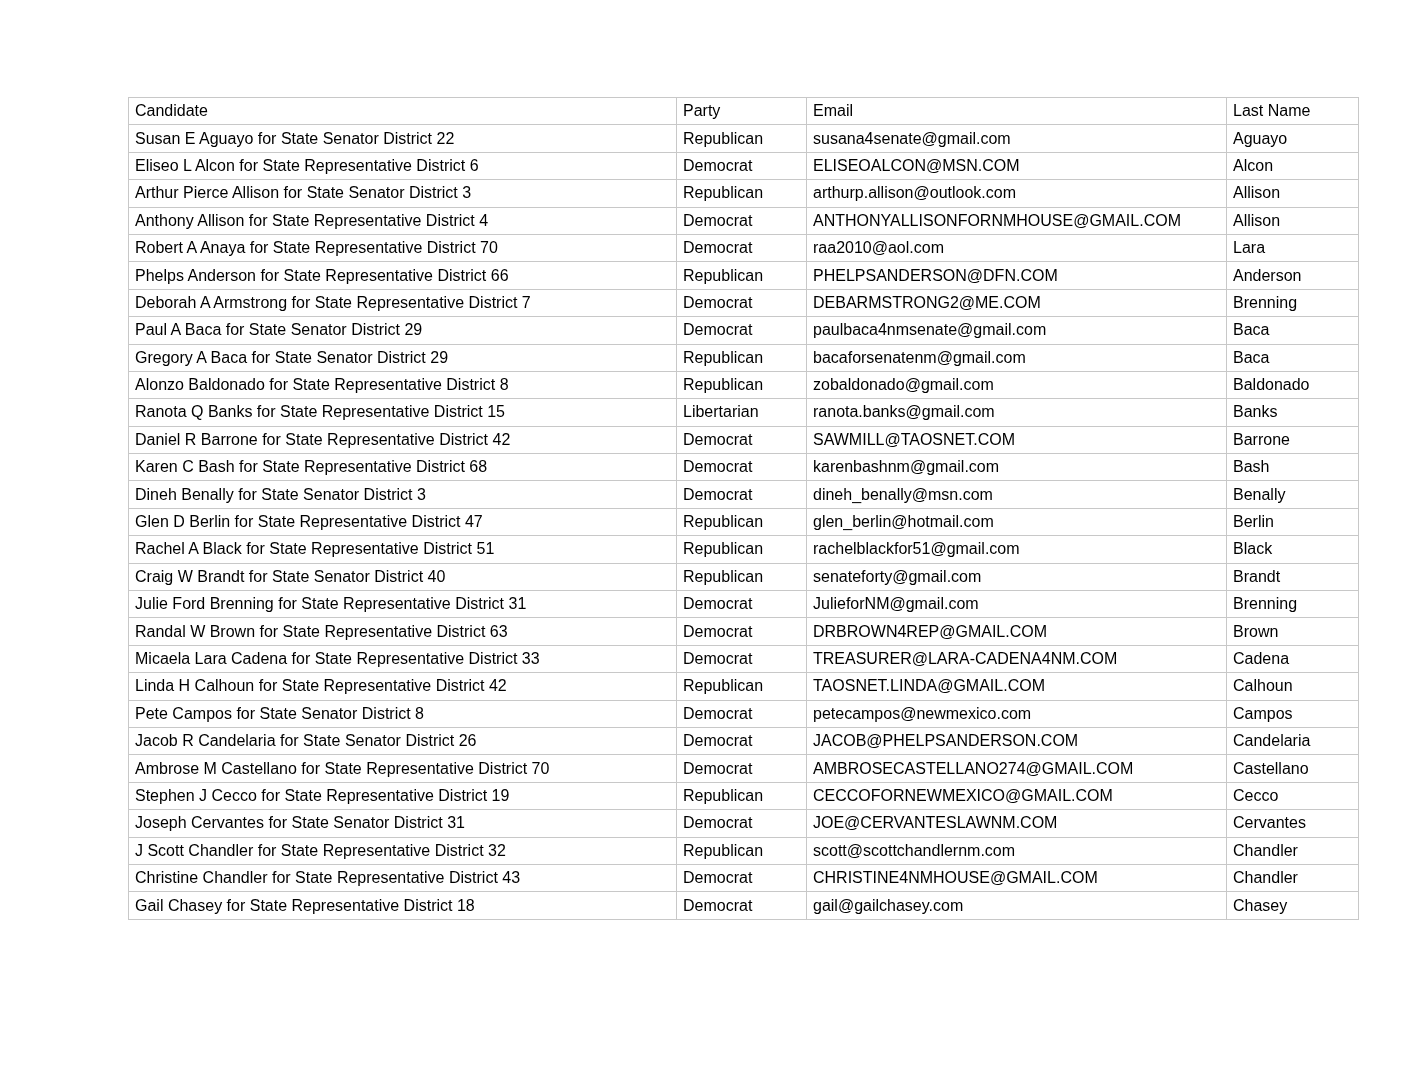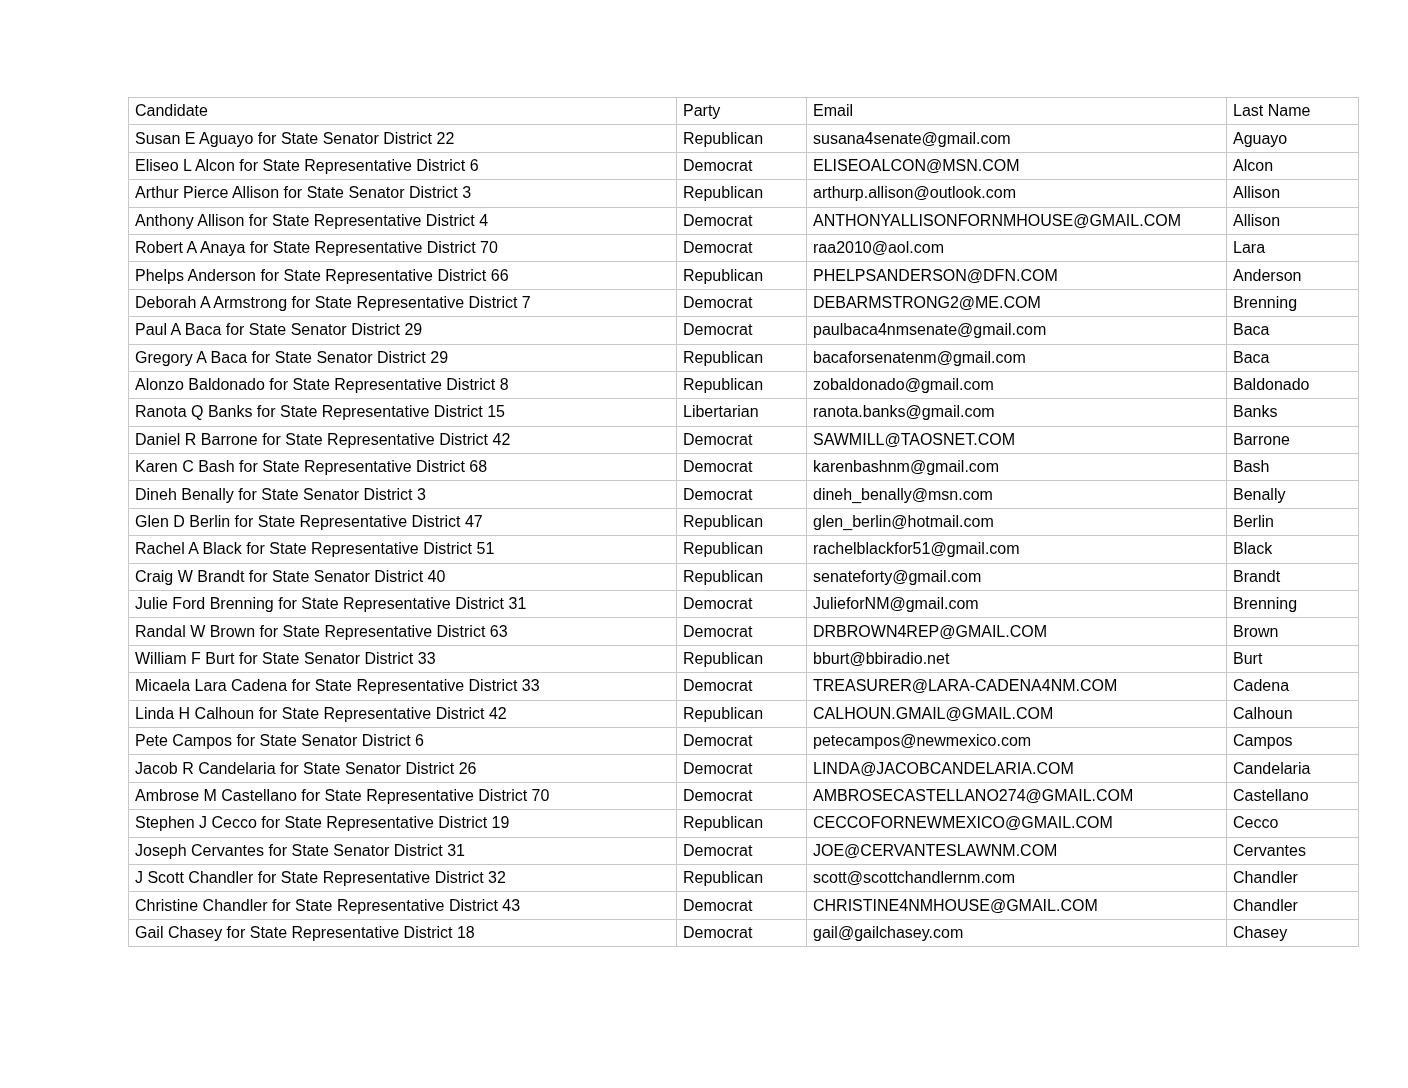--- a/index.html
+++ b/index.html
@@ -164,47 +164,41 @@
           <td>JulieforNM@gmail.com</td>
           <td>Brenning</td>
         </tr>
         <tr>
           <td>Randal W Brown for State Representative District 63</td>
           <td>Democrat</td>
           <td>DRBROWN4REP@GMAIL.COM</td>
           <td>Brown</td>
         </tr>
         <tr>
-          <td>William F Burt for State Senator District 33</td>
-          <td>Republican</td>
-          <td>bburt@bbiradio.net</td>
-          <td>Burt</td>
-        </tr>
-        <tr>
           <td>Micaela Lara Cadena for State Representative District 33</td>
           <td>Democrat</td>
           <td>TREASURER@LARA-CADENA4NM.COM</td>
           <td>Cadena</td>
         </tr>
         <tr>
           <td>Linda H Calhoun for State Representative District 42</td>
           <td>Republican</td>
-          <td>CALHOUN.GMAIL@GMAIL.COM</td>
+          <td>TAOSNET.LINDA@GMAIL.COM</td>
           <td>Calhoun</td>
         </tr>
         <tr>
-          <td>Pete Campos for State Senator District 6</td>
+          <td>Pete Campos for State Senator District 8</td>
           <td>Democrat</td>
           <td>petecampos@newmexico.com</td>
           <td>Campos</td>
         </tr>
         <tr>
           <td>Jacob R Candelaria for State Senator District 26</td>
           <td>Democrat</td>
-          <td>LINDA@JACOBCANDELARIA.COM</td>
+          <td>JACOB@PHELPSANDERSON.COM</td>
           <td>Candelaria</td>
         </tr>
         <tr>
           <td>Ambrose M Castellano for State Representative District 70</td>
           <td>Democrat</td>
           <td>AMBROSECASTELLANO274@GMAIL.COM</td>
           <td>Castellano</td>
         </tr>
         <tr>
           <td>Stephen J Cecco for State Representative District 19</td>

